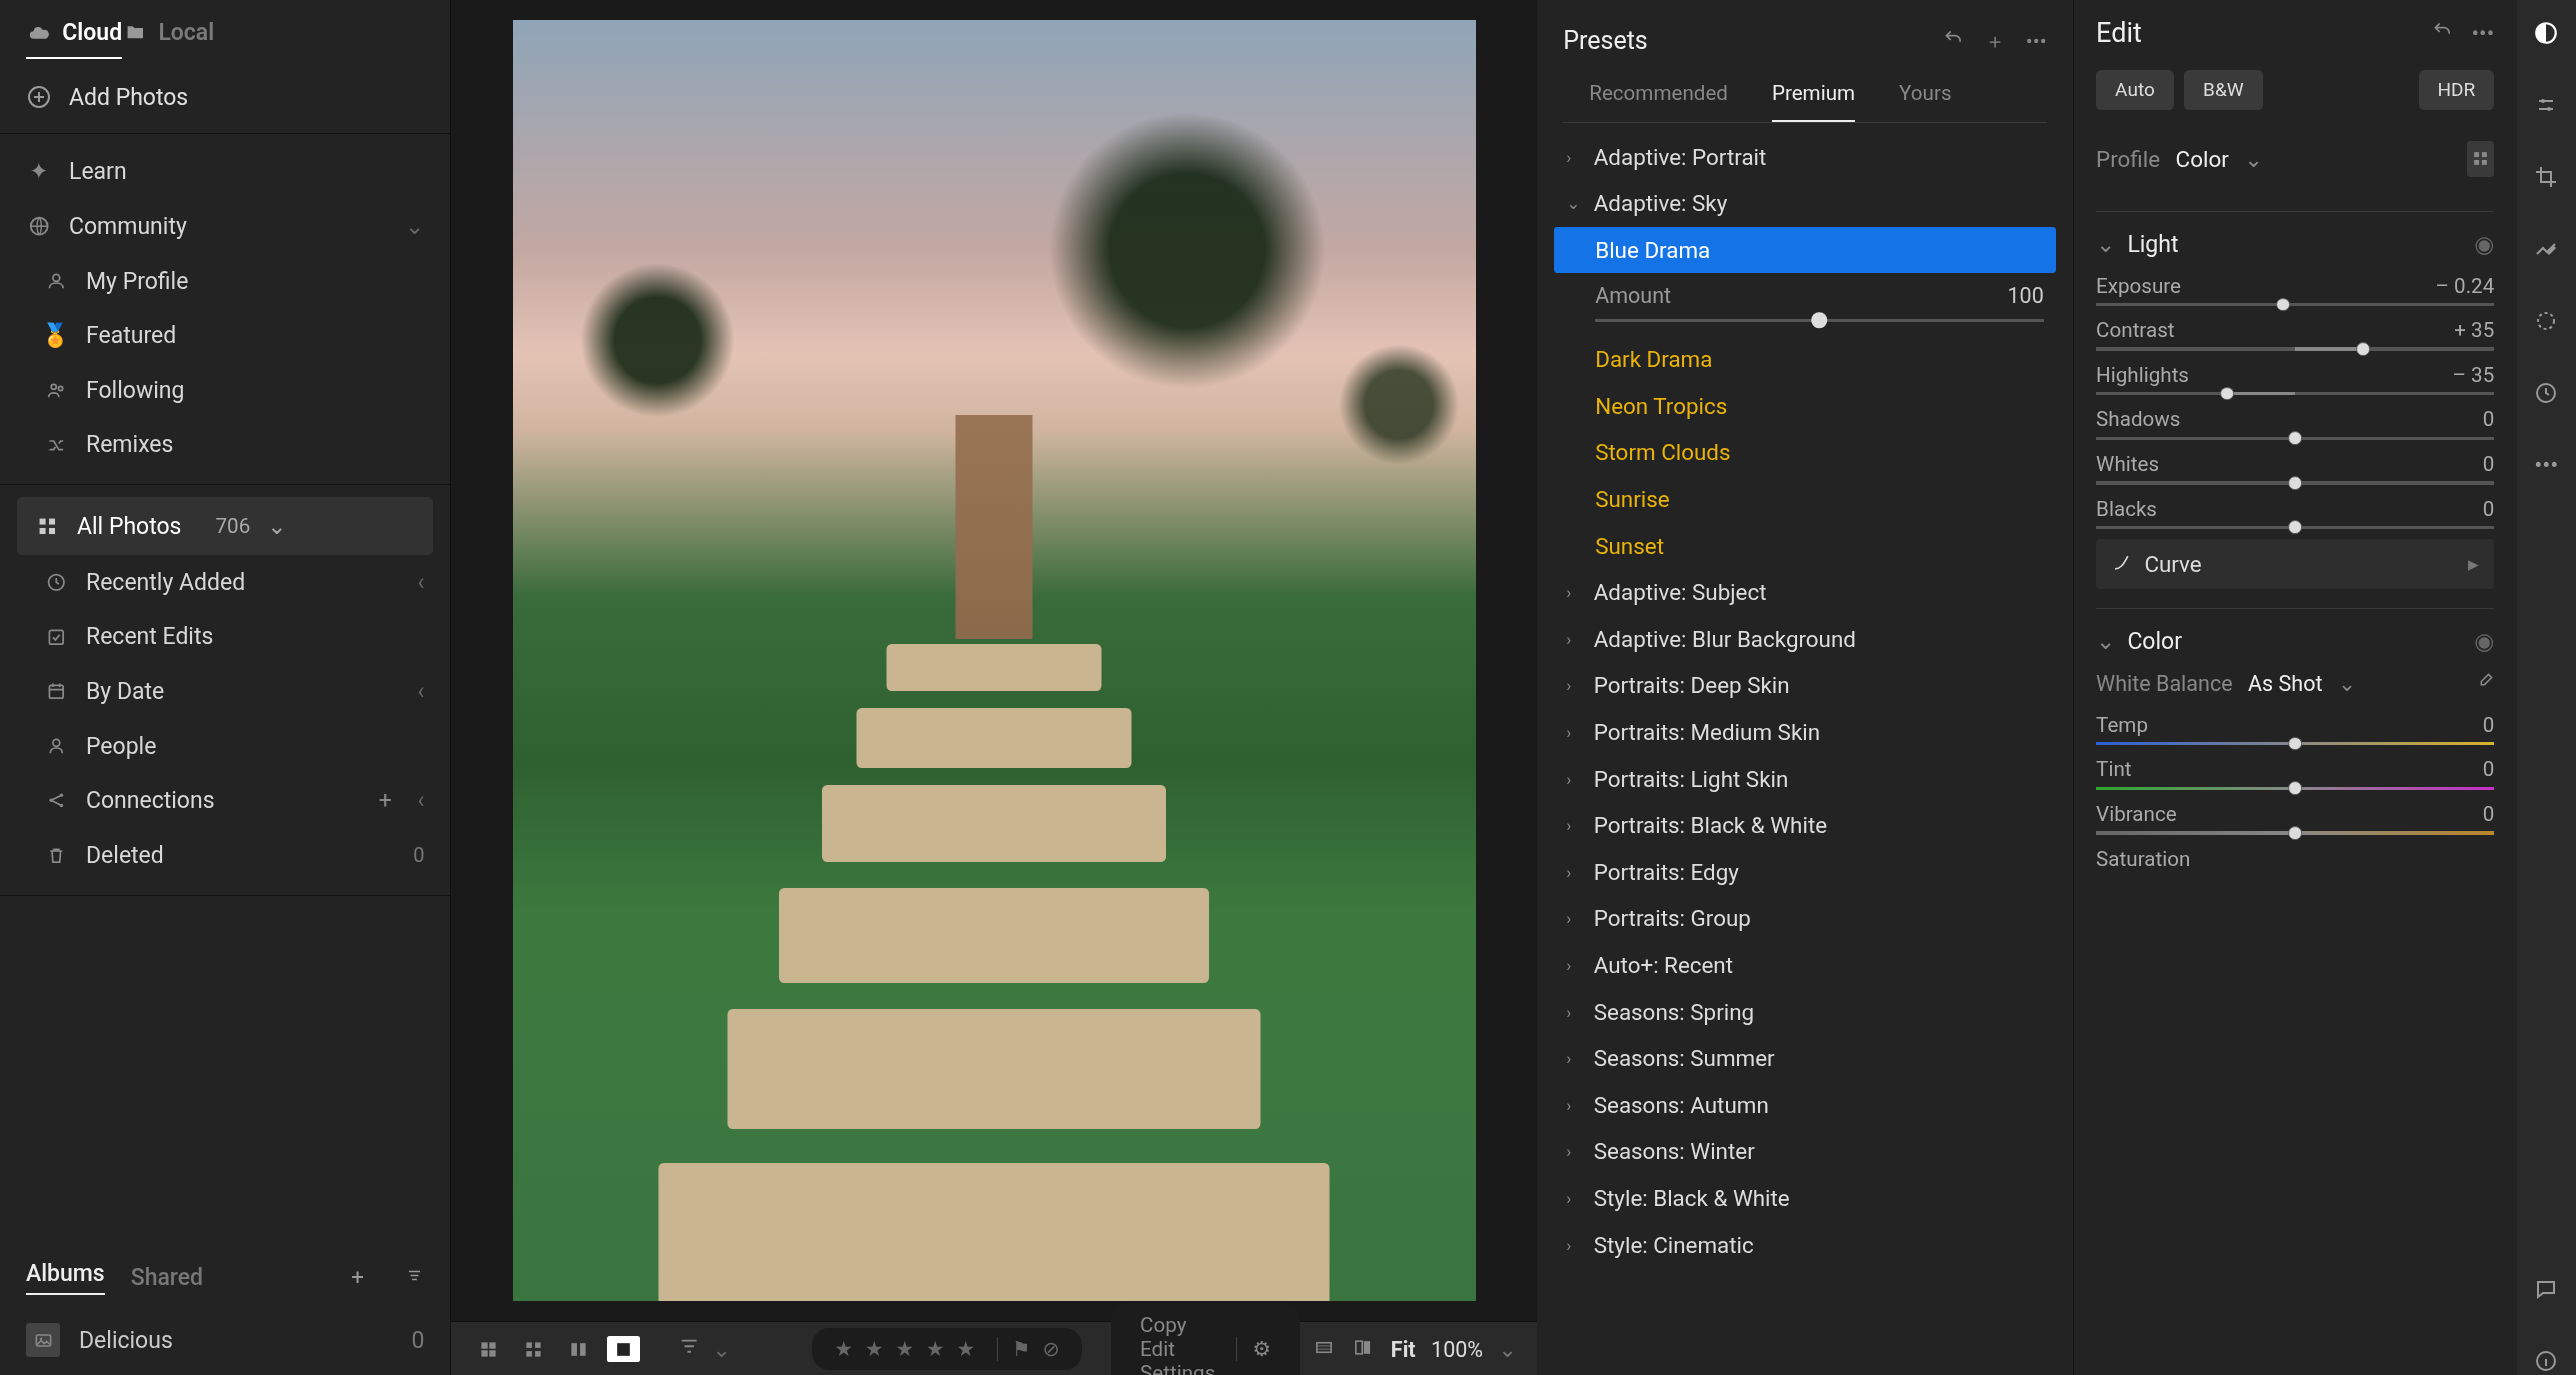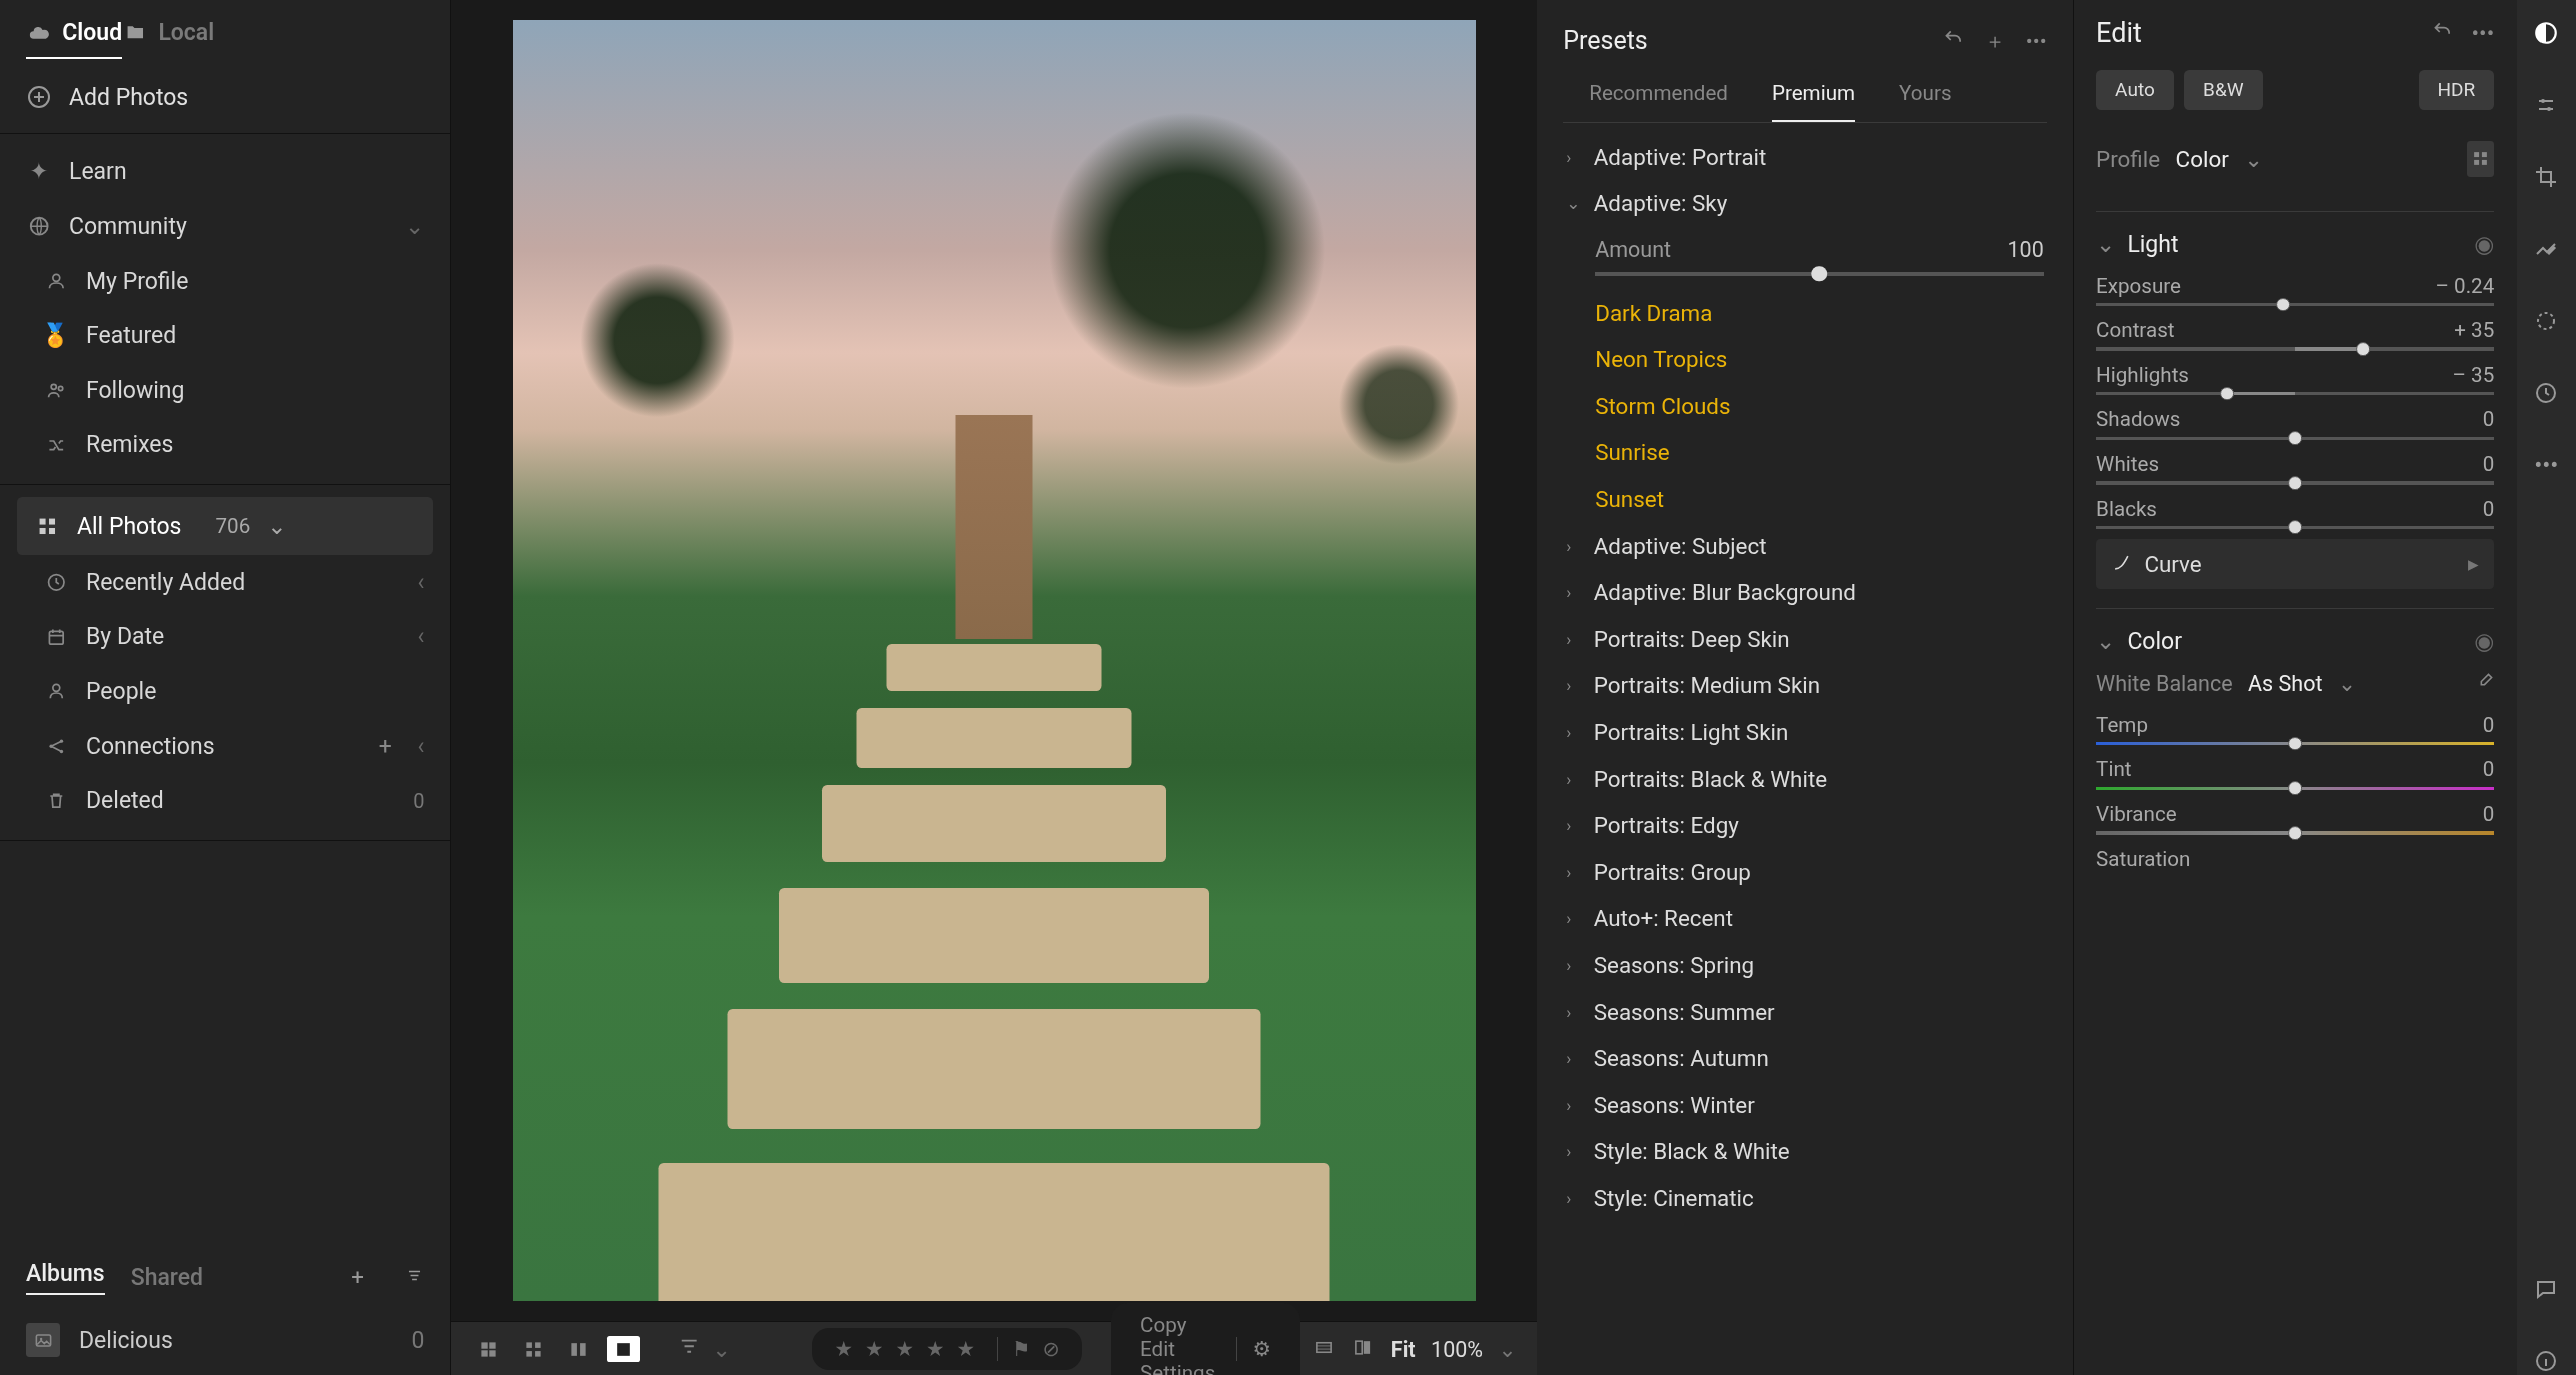--- a/index.html
+++ b/index.html
@@ -395,20 +395,29 @@
   <div class="side-item indented">
     <span class="icon-btn">
         <svg width="20.6" height="20.6" viewBox="0 0 24 24">
           <circle cx="12" cy="12" r="9" fill="none" stroke="currentColor" stroke-width="2"></circle>
           <path d="M12 7v5l3 2" fill="none" stroke="currentColor" stroke-width="2"></path>
         </svg>
       </span>
     <span>Recently Added</span>
     <span class="spacer"></span>
       <span class="chev">‹</span>
+  </div>
+  <div class="side-item indented">
+    <span class="icon-btn">
+        <svg width="20.6" height="20.6" viewBox="0 0 24 24">
+          <rect x="4" y="4" width="16" height="16" rx="2" fill="none" stroke="currentColor" stroke-width="2"></rect>
+          <path d="M8 12l3 3 5-6" fill="none" stroke="currentColor" stroke-width="2"></path>
+        </svg>
+      </span>
+    <span>Recent Edits</span>
   </div>
   <div class="side-item indented">
     <span class="icon-btn">
         <svg width="20.6" height="20.6" viewBox="0 0 24 24">
           <rect x="4" y="5" width="16" height="15" rx="2" fill="none" stroke="currentColor" stroke-width="2"></rect>
           <path d="M4 10h16M8 3v4M16 3v4" stroke="currentColor" stroke-width="2"></path>
         </svg>
       </span>
     <span>By Date</span>
     <span class="spacer"></span>
@@ -567,20 +576,21 @@
   <div class="preset-list">
     <div class="p-group">
         <span class="arr">›</span>
         <span>Adaptive: Portrait</span>
       </div>
     <div class="p-group">
         <span class="arr">⌄</span>
         <span>Adaptive: Sky</span>
       </div>
 
+    <div class="p-item selected">Blue Drama</div>
     <div class="amt-row">
       <span>Amount</span>
       <span class="val">100</span>
     </div>
     <div class="slider-full">
         <div class="knob" style="left:50%;"></div>
       </div>
 
     <div class="p-item">Dark Drama</div>
     <div class="p-item">Neon Tropics</div>

